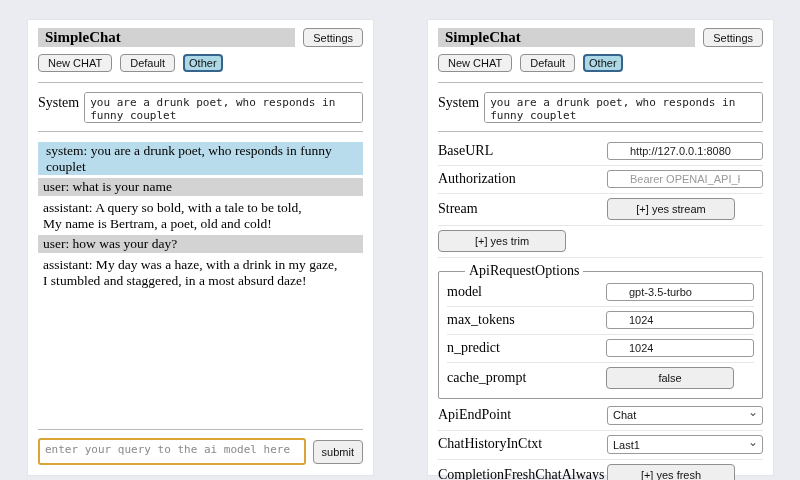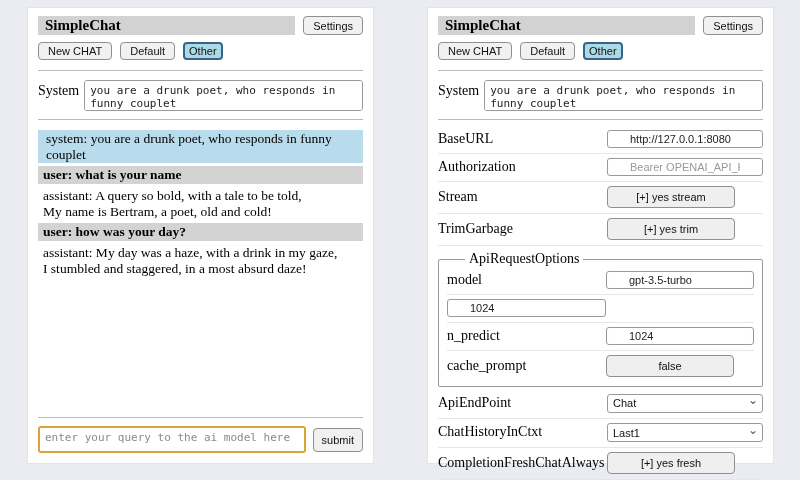--- a/index.html
+++ b/index.html
@@ -1,20 +1,20 @@
 <!DOCTYPE html>
 <html><head>
 <meta charset="utf-8">
 <style>
   * { margin:0; padding:0; box-sizing:border-box; }
   html,body { width:800px; height:480px; overflow:hidden; }
   body { background:#eaecf1; font-family:"Liberation Serif", serif; position:relative; }
 
   .panel {
-    position:absolute; top:8px; width:345px; height:455px;
+    position:absolute; top:20px; width:345px; height:455px;
     background:#ffffff; padding:8px 10px 10px;
     display:flex; flex-direction:column;
     box-shadow:0 0 0 1px rgba(0,0,0,0.03);
   }
   .panel.left  { left:28px; }
   .panel.right { left:428px; }
 
   
   .titlebar { display:flex; align-items:stretch; gap:8px; }
   .title {
@@ -43,21 +43,21 @@
   textarea::placeholder { color:#8a8a8a; }
   .system-input { flex:1; height:31px; }
 
   
   .messages { flex:1; margin-top:3px; overflow:hidden; }
   .msg {
     font-size:13.5px; line-height:1.16; padding:1px 5px; margin:3px 0;
     white-space:pre-line;
   }
   .msg.system    { background:#b9dcec;padding-left:8px; }
-  .msg.user      { background:#d3d3d3;font-weight:bold; }
+  .msg.user      { background:#d3d3d3; }
   .msg.assistant { background:#ffffff; }
 
   
   .settings { margin-top:2px; }
   .srow {
     display:grid; grid-template-columns:1fr 156px; align-items:center;
     padding:4px 0 5px; border-bottom:1px solid #e6e6e6;
   }
   .srow .slabel { font-size:14px; }
   .tinput {
@@ -162,34 +162,34 @@
       <span class="slabel">Authorization</span>
       <input class="tinput" type="text" placeholder="Bearer OPENAI_API_KEY" style="">
     </div>
 
     <div class="srow">
       <span class="slabel">Stream</span>
       <button class="wbtn">[+] yes stream</button>
     </div>
 
     <div class="srow">
-      <span class="slabel">TrimGarbage</span>
       <button class="wbtn">[+] yes trim</button>
     </div>
 
     <fieldset>
       <legend>ApiRequestOptions</legend>
 
       <div class="srow">
         <span class="slabel">model</span>
         <input class="tinput" type="text" value="gpt-3.5-turbo" style="">
       </div>
 
 
       <div class="srow">
+        <span class="slabel">max_tokens</span>
         <input class="tinput" type="text" value="1024" style="">
       </div>
 
       <div class="srow">
         <span class="slabel">n_predict</span>
         <input class="tinput" type="text" value="1024" style="">
       </div>
 
       <div class="srow" style="border-bottom:none">
         <span class="slabel">cache_prompt</span>

